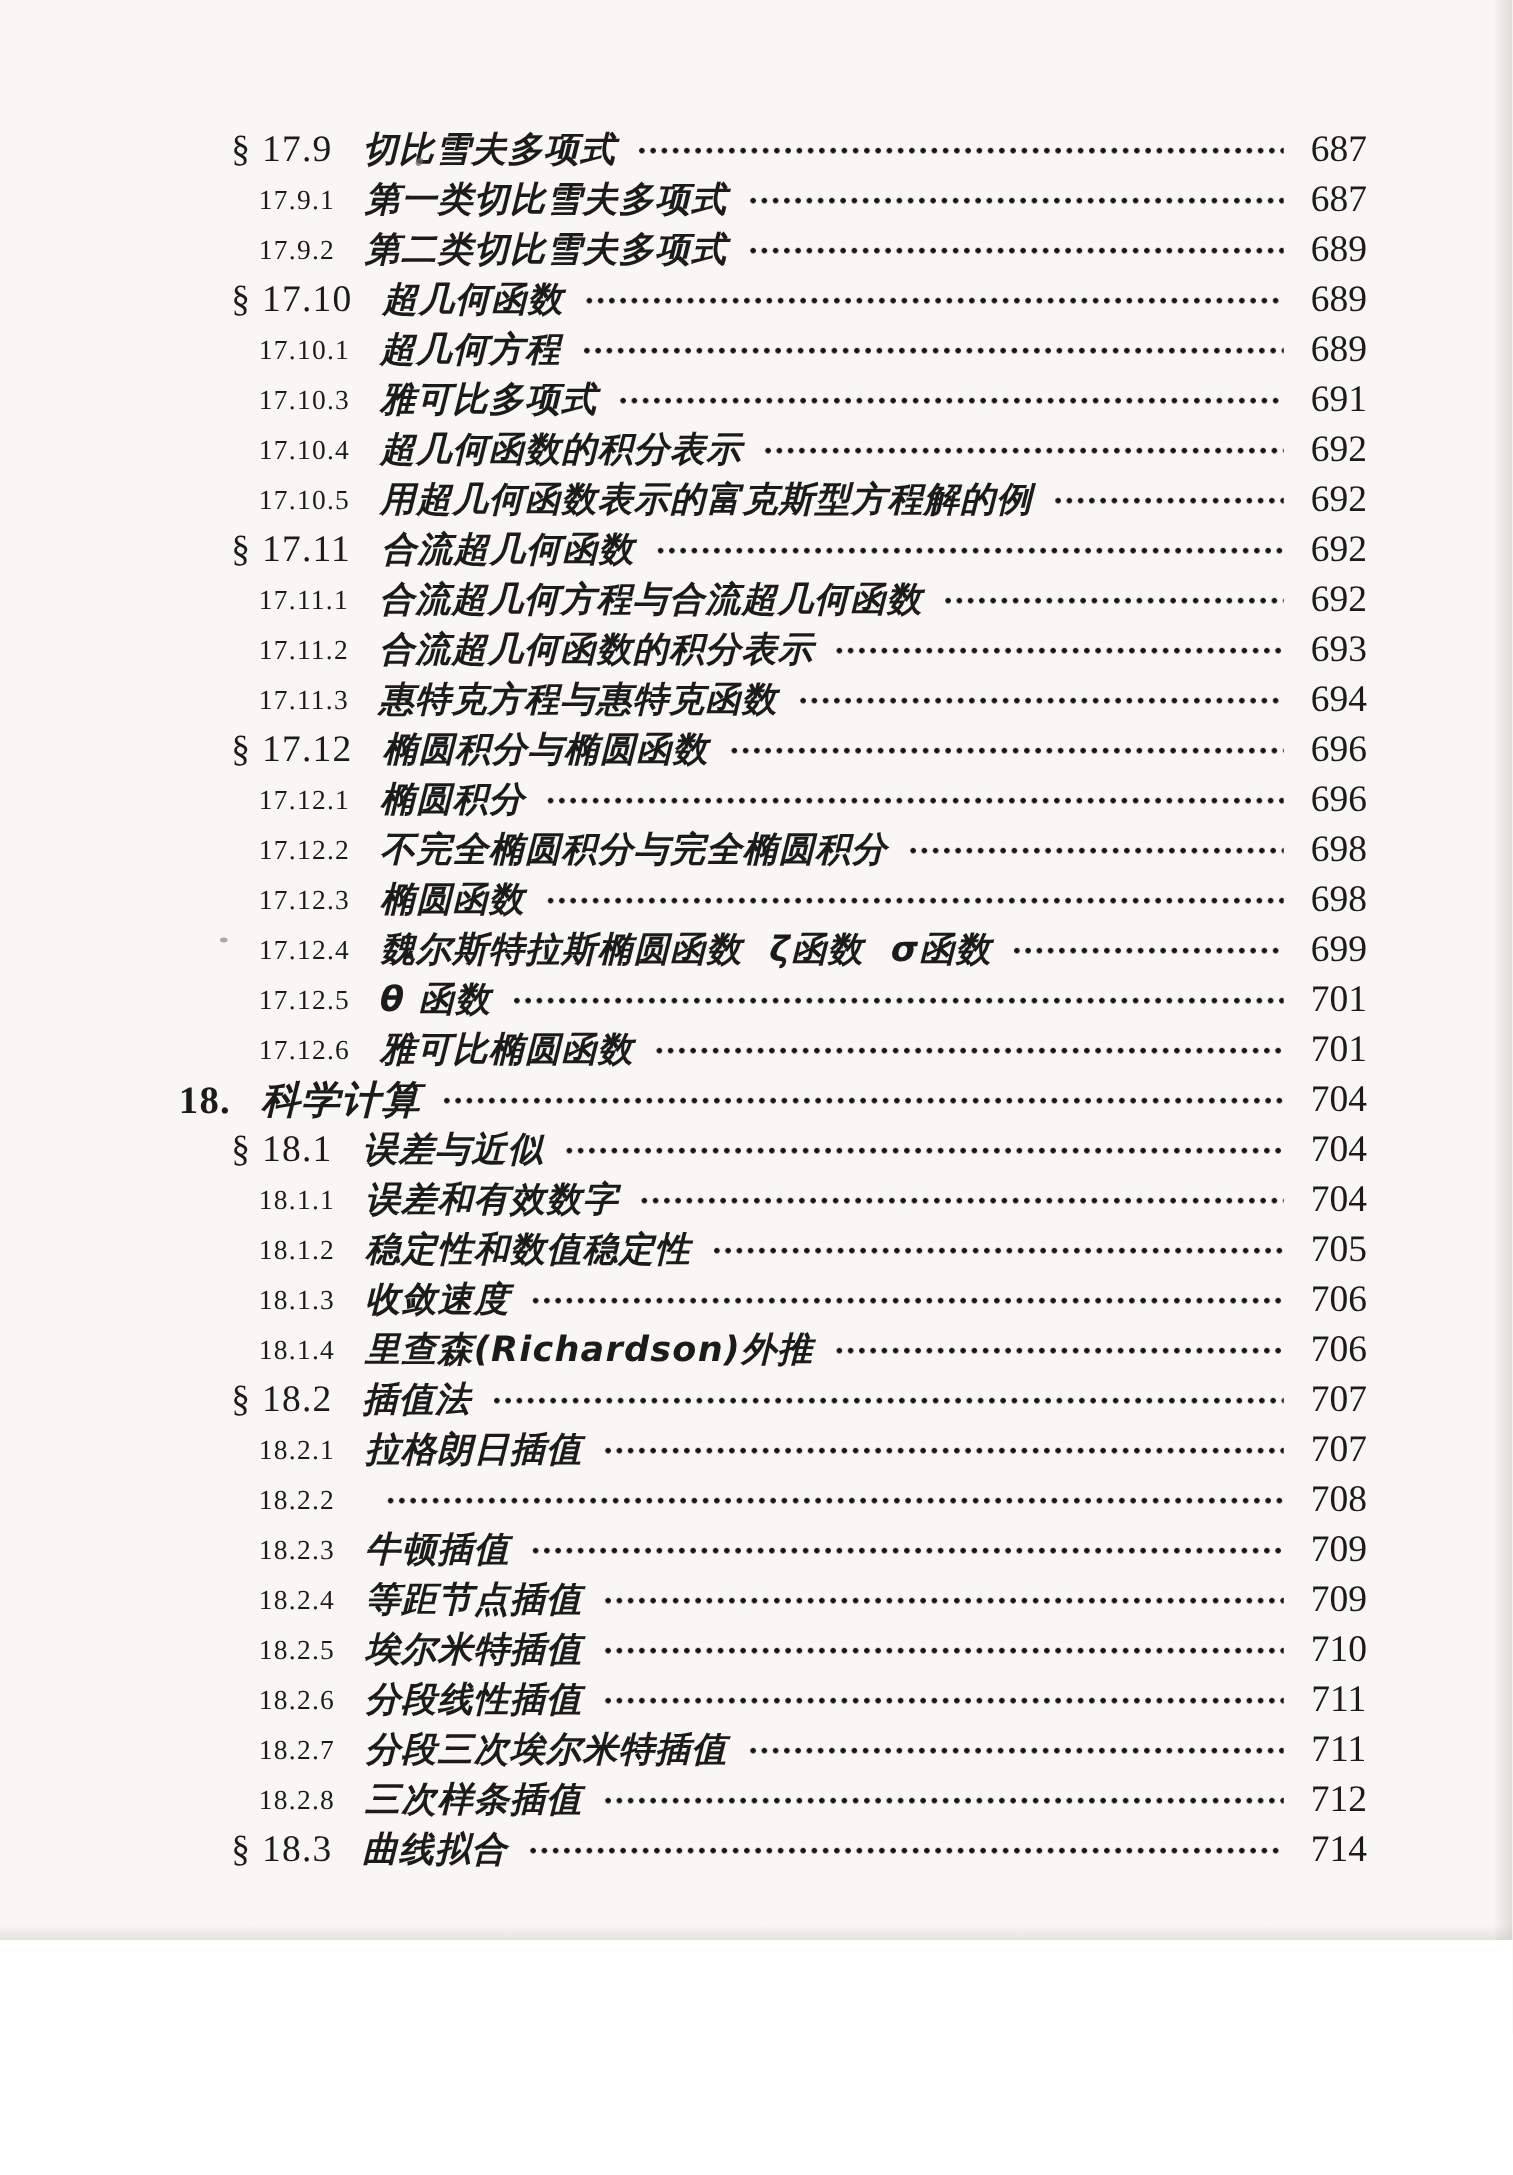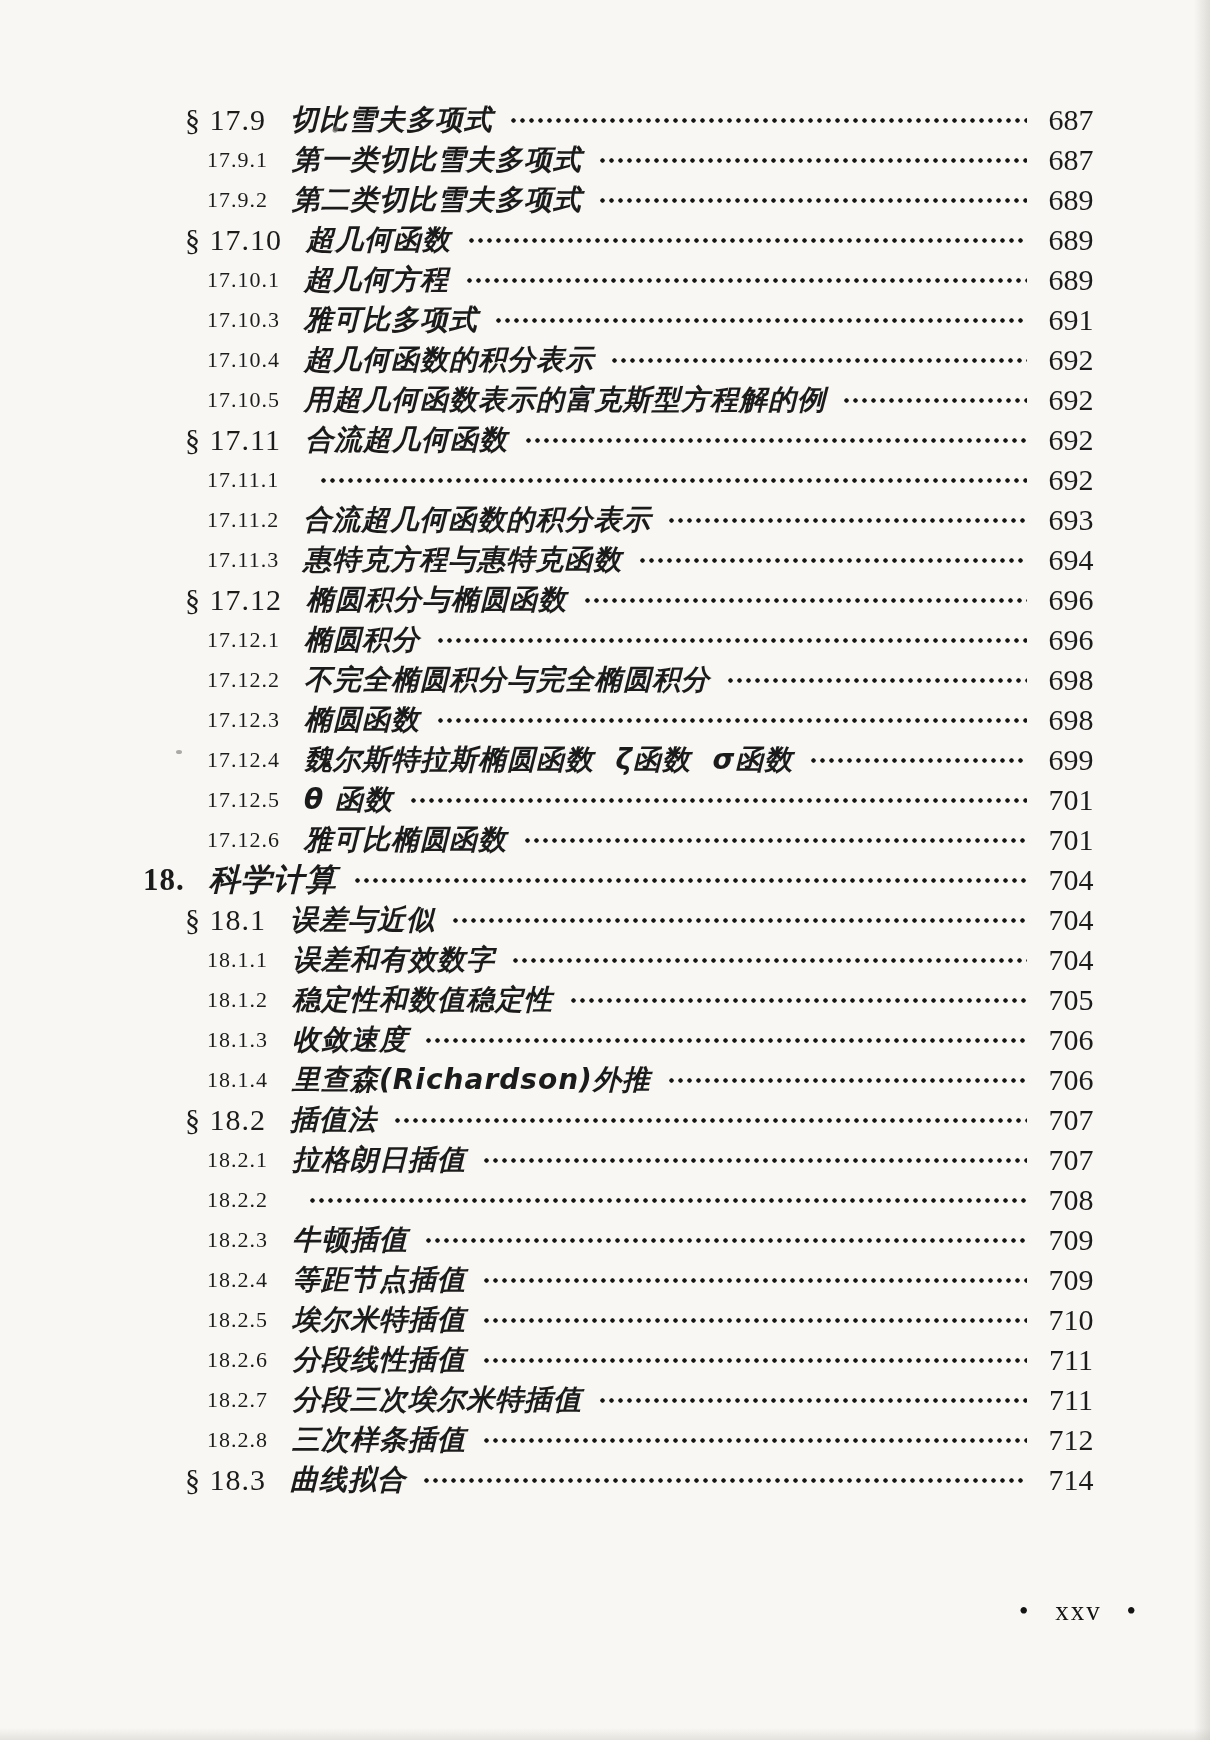--- a/index.html
+++ b/index.html
@@ -1,18 +1,18 @@
 <!DOCTYPE html>
 <html><head>
 <meta charset="utf-8">
 <style>
   html,body{margin:0;padding:0;}
   .page{
     position:relative;
-    width:1210px;height:1740px;
+    width:1210px;height:1552px;
     background:#f8f7f3;
     overflow:hidden;
     font-family:"DejaVu Sans",sans-serif;
     color:#1b1b1b;
   }
   
   .edge-right{position:absolute;top:0;right:0;width:16px;height:100%;
     background:linear-gradient(to left,rgba(190,188,182,.45),rgba(190,188,182,0));}
   .edge-bottom{position:absolute;left:0;bottom:0;width:100%;height:12px;
     background:linear-gradient(to top,rgba(190,188,182,.35),rgba(190,188,182,0));}
@@ -130,20 +130,21 @@
     <span class="pagenum">692</span>
   </div>
       <div class="row section">
     <span class="num">§ 17.11</span>
     <span class="title">合流超几何函数</span>
     <span class="leader"></span>
     <span class="pagenum">692</span>
   </div>
       <div class="row subsection">
     <span class="num">17.11.1</span>
+    <span class="title">合流超几何方程与合流超几何函数</span>
     <span class="leader"></span>
     <span class="pagenum">692</span>
   </div>
       <div class="row subsection">
     <span class="num">17.11.2</span>
     <span class="title">合流超几何函数的积分表示</span>
     <span class="leader"></span>
     <span class="pagenum">693</span>
   </div>
       <div class="row subsection">

